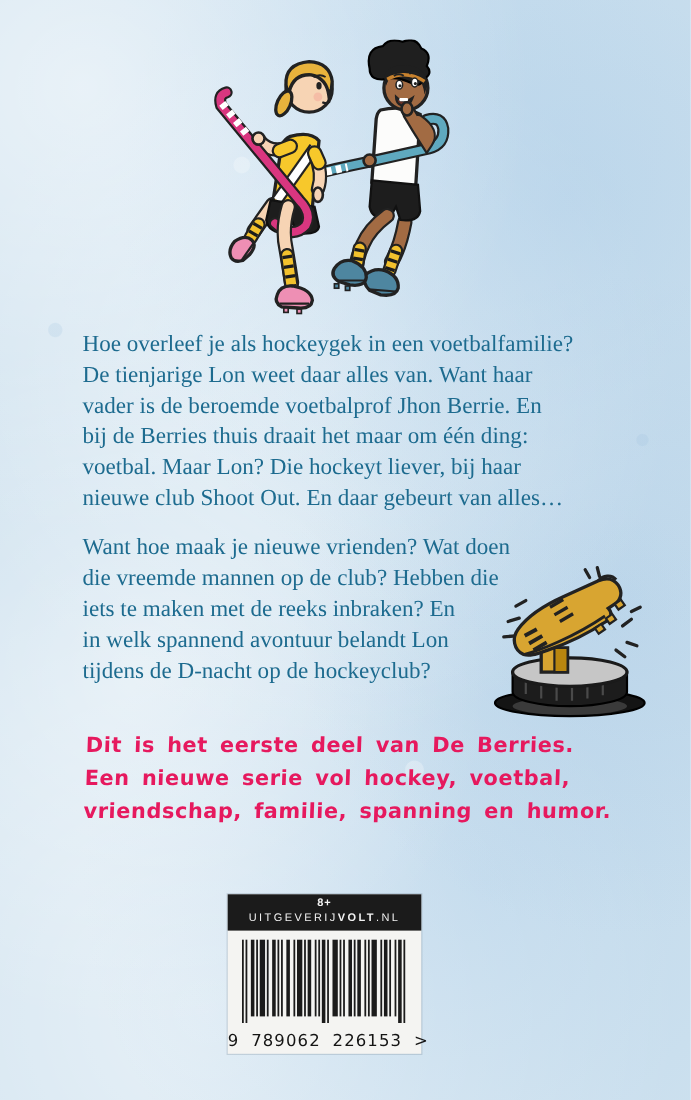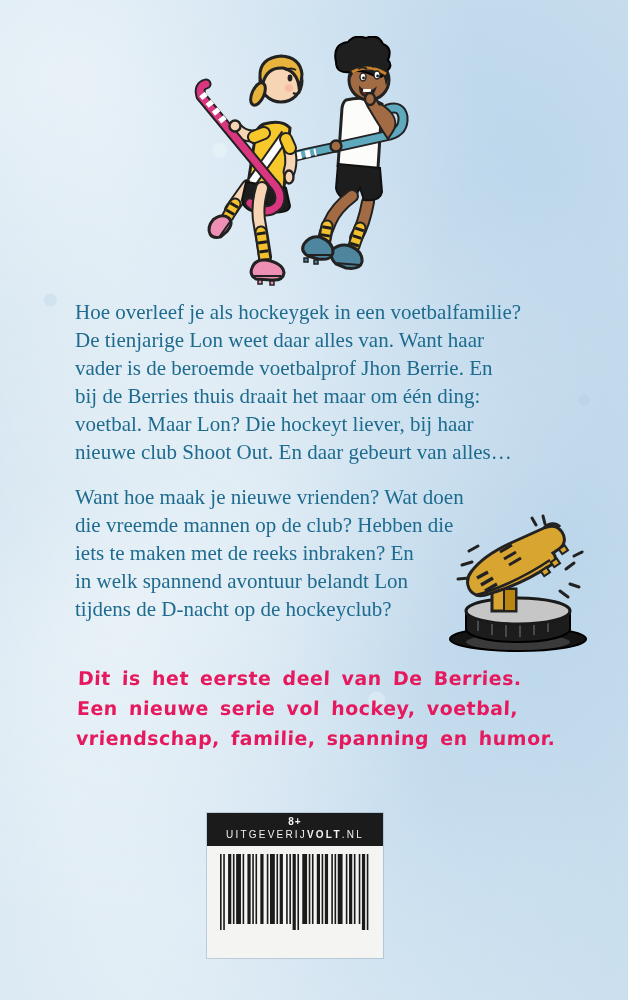--- a/index.html
+++ b/index.html
@@ -266,15 +266,16 @@
           <rect x="111.29032258064515" y="0" width="1.6129032258064515" height="70" fill="#1b1b1b"></rect>
           <rect x="114.51612903225805" y="0" width="1.6129032258064515" height="70" fill="#1b1b1b"></rect>
           <rect x="117.74193548387095" y="0" width="4.838709677419354" height="70" fill="#1b1b1b"></rect>
           <rect x="125.8064516129032" y="0" width="1.6129032258064515" height="70" fill="#1b1b1b"></rect>
           <rect x="129.0322580645161" y="0" width="3.225806451612903" height="70" fill="#1b1b1b"></rect>
           <rect x="133.87096774193546" y="0" width="1.6129032258064515" height="70" fill="#1b1b1b"></rect>
           <rect x="138.70967741935482" y="0" width="1.6129032258064515" height="70" fill="#1b1b1b"></rect>
           <rect x="141.93548387096772" y="0" width="3.225806451612903" height="76" fill="#1b1b1b"></rect>
           <rect x="146.77419354838707" y="0" width="1.6129032258064515" height="76" fill="#1b1b1b"></rect>
         </svg>
+      <div class="isbn">9 789062 226153 &gt;</div>
     </div>
   </div>
 </div>
 
 </body></html>

